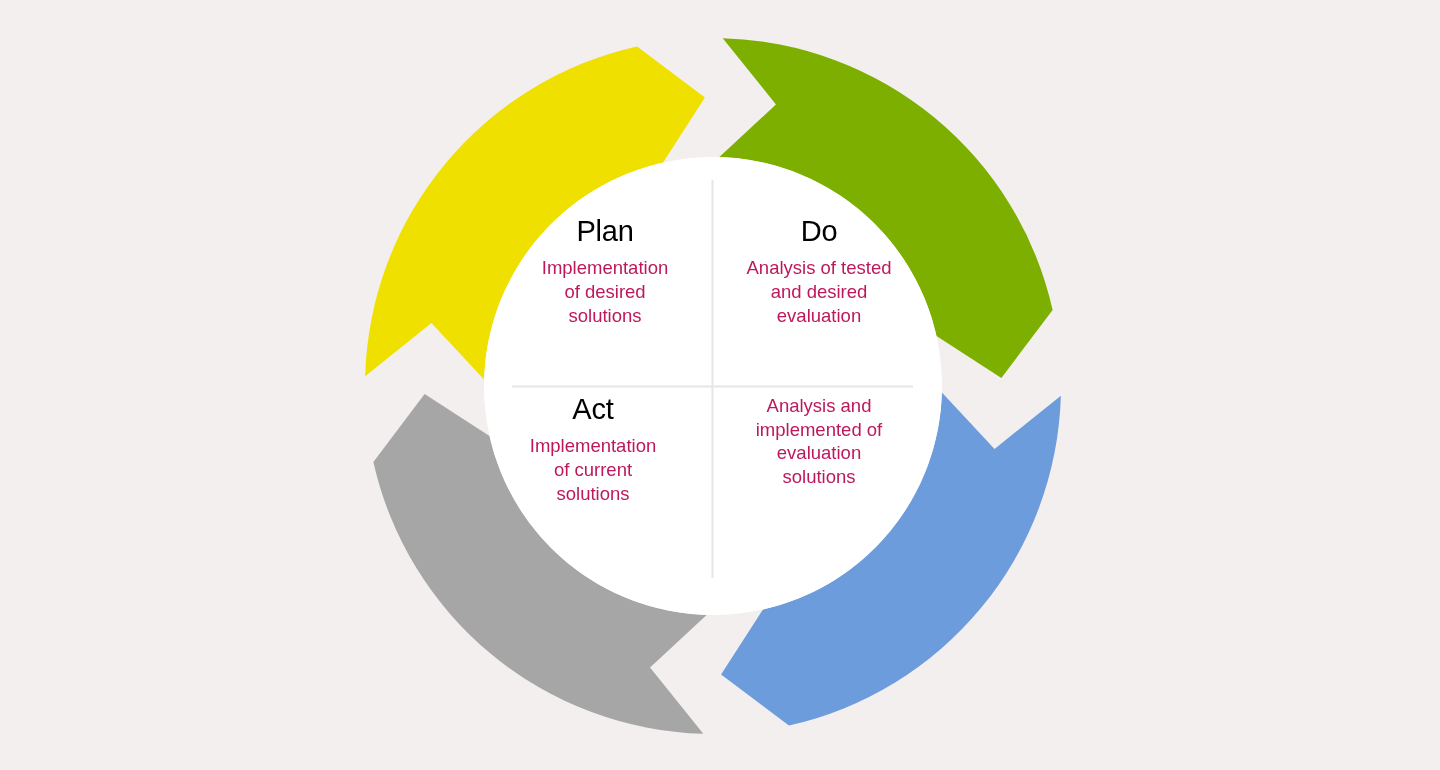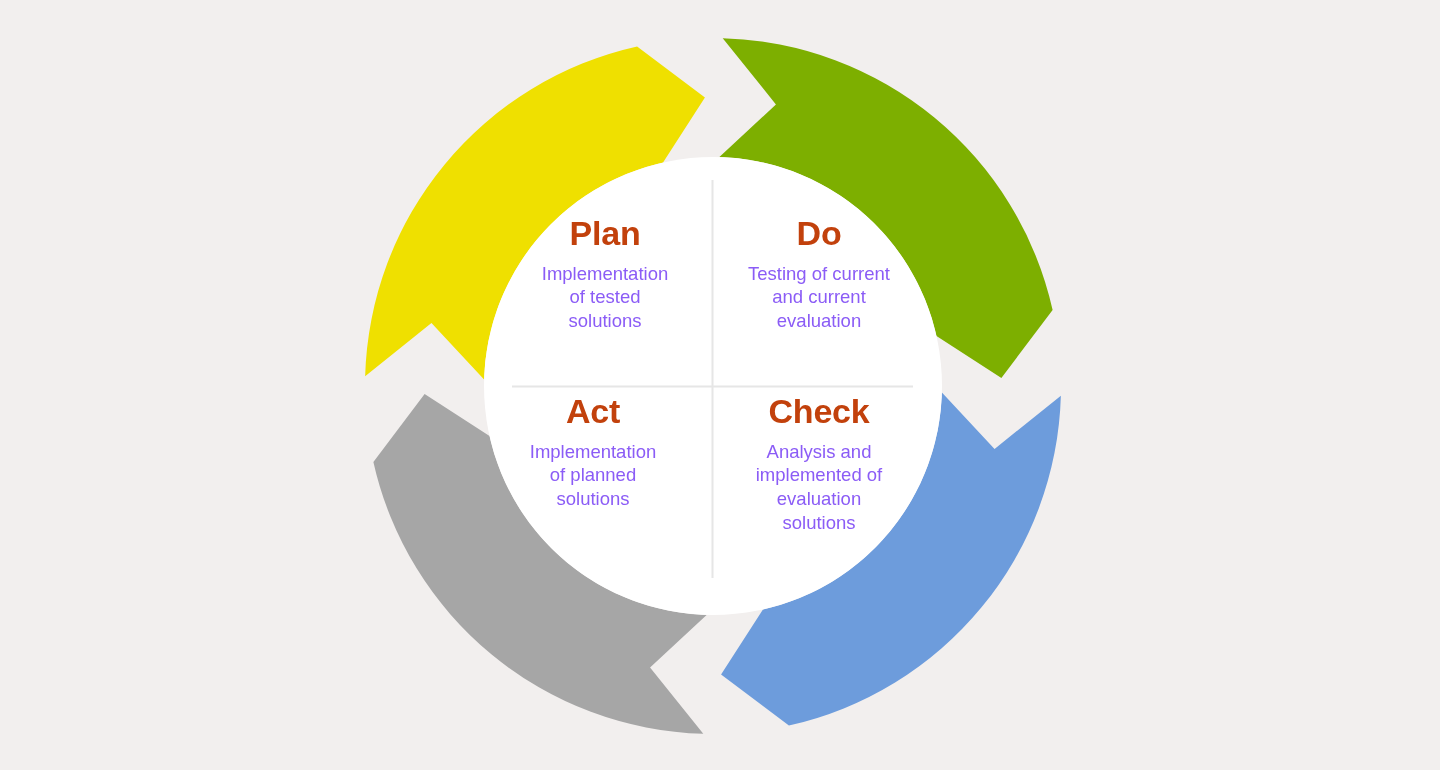--- a/index.html
+++ b/index.html
@@ -27,33 +27,33 @@
     height: 770px;
     display: block;
   }
   .quadrant {
     position: absolute;
     box-sizing: border-box;
     text-align: center;
     color: #1a1a1a;
   }
   .q-title {
-    font-size: 34px;
-    font-weight: bold;
+    font-size: 29px;
+    font-weight: normal;
     line-height: 1.05;
     margin: 0 0 10px 0;
     letter-spacing: -0.2px;
-    color: #c2410c;
+    color: #000000;
   }
   .q-desc {
     font-size: 18.5px;
     font-weight: normal;
     line-height: 1.28;
     margin: 0;
-    color: #8b5cf6;
+    color: #be185d;
   }
   
   #quadrant-plan {
     left: 512px;
     top: 216px;
     width: 200px;
     padding-right: 14px;
   }
   
   #quadrant-do {
@@ -91,45 +91,44 @@
       </g>
     <circle id="inner-disc" cx="713" cy="386" r="229" fill="#FFFFFF"></circle>
     <line id="divider-vertical" x1="712.5" y1="180" x2="712.5" y2="578" stroke-width="2" stroke="#E6E6E6"></line>
     <line id="divider-horizontal" x1="512" y1="386.5" x2="913" y2="386.5" stroke-width="2" stroke="#E6E6E6"></line>
   </svg>
 
   <div class="quadrant" id="quadrant-plan">
     <div class="q-title">Plan</div>
     <div class="q-desc">
       <span>Implementation</span><br>
-      <span>of tested</span><br>
+      <span>of desired</span><br>
       <span>solutions</span>
     </div>
   </div>
 
   <div class="quadrant" id="quadrant-do">
     <div class="q-title">Do</div>
     <div class="q-desc">
-      <span>Testing of current</span><br>
-      <span>and current</span><br>
+      <span>Analysis of tested</span><br>
+      <span>and desired</span><br>
       <span>evaluation</span>
     </div>
   </div>
 
   <div class="quadrant" id="quadrant-act">
     <div class="q-title">Act</div>
     <div class="q-desc">
       <span>Implementation</span><br>
-      <span>of planned</span><br>
+      <span>of current</span><br>
       <span>solutions</span>
     </div>
   </div>
 
   <div class="quadrant" id="quadrant-check">
-    <div class="q-title">Check</div>
     <div class="q-desc">
       <span>Analysis and</span><br>
       <span>implemented of</span><br>
       <span>evaluation</span><br>
       <span>solutions</span>
     </div>
   </div>
 
 </div>
 

